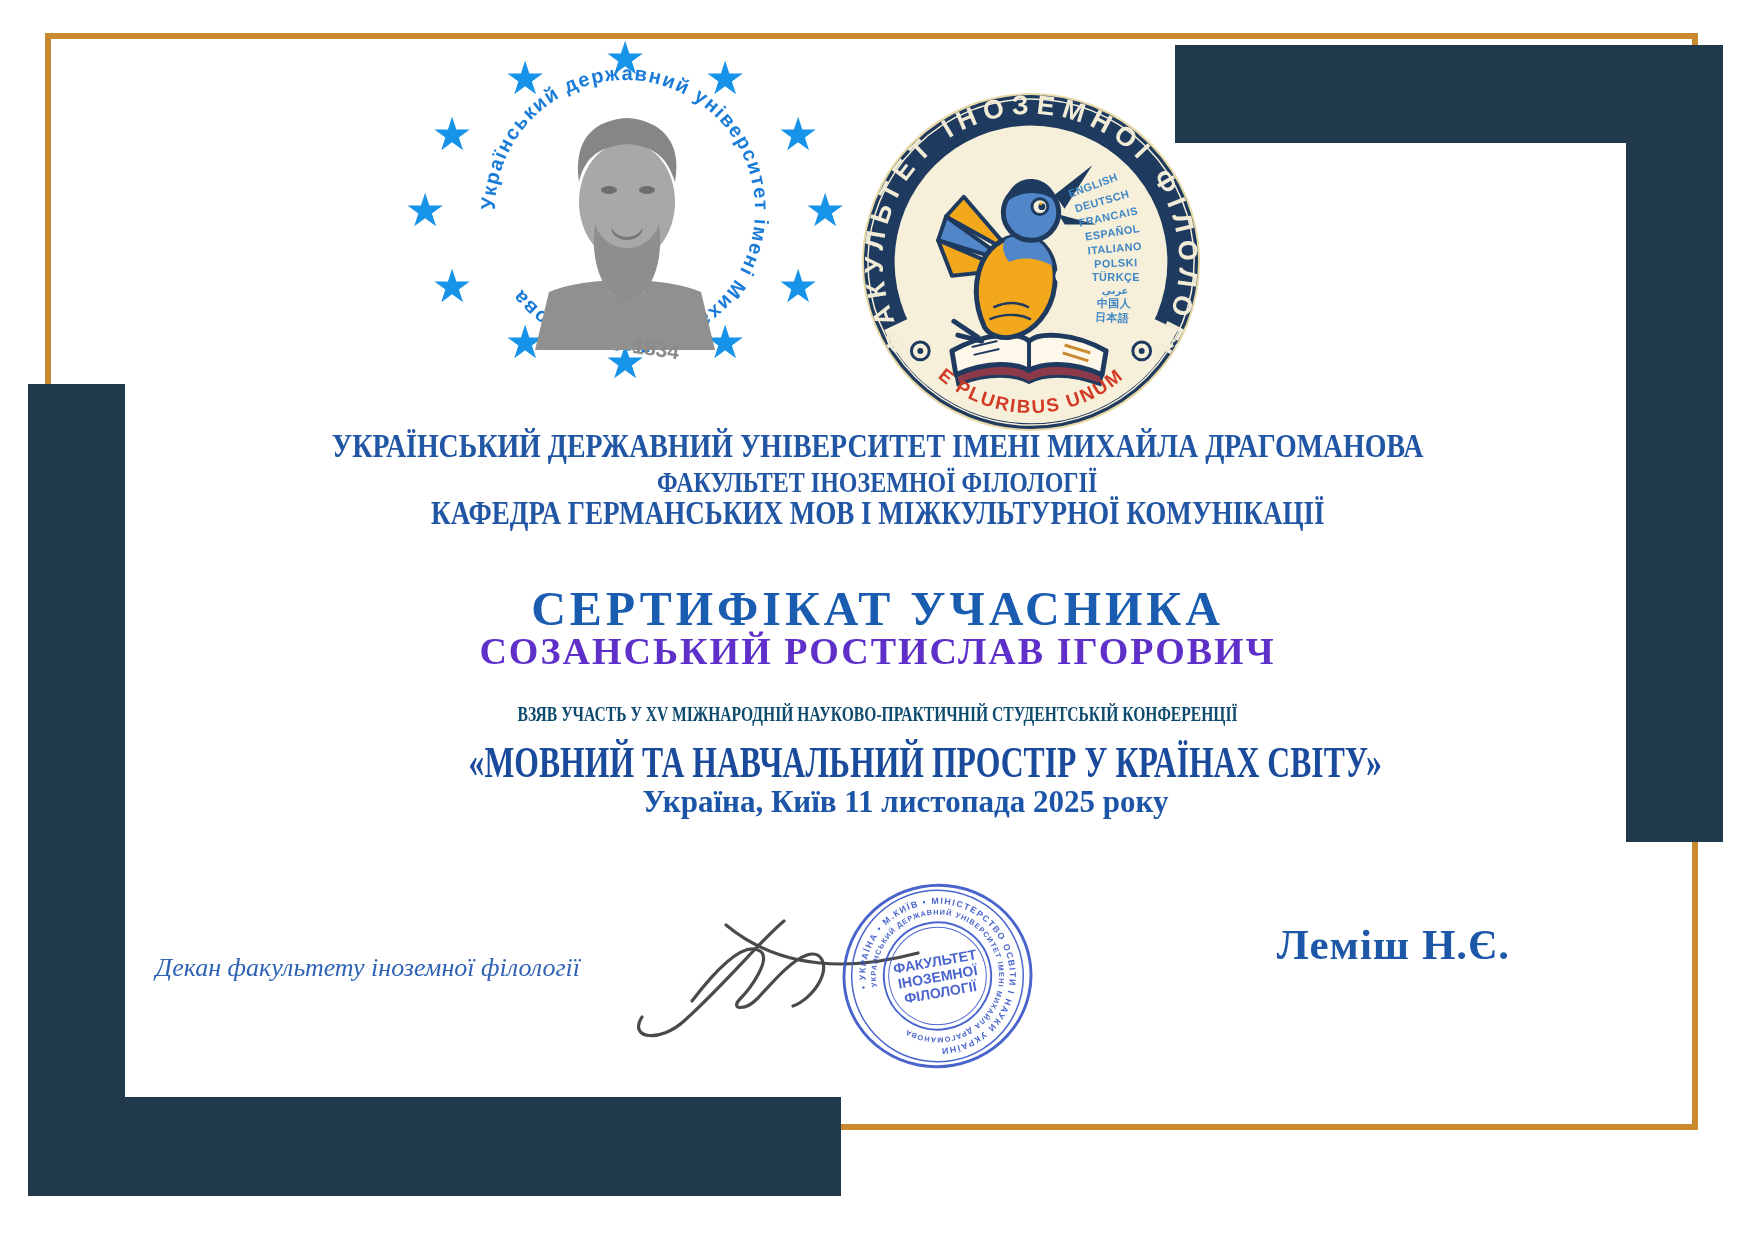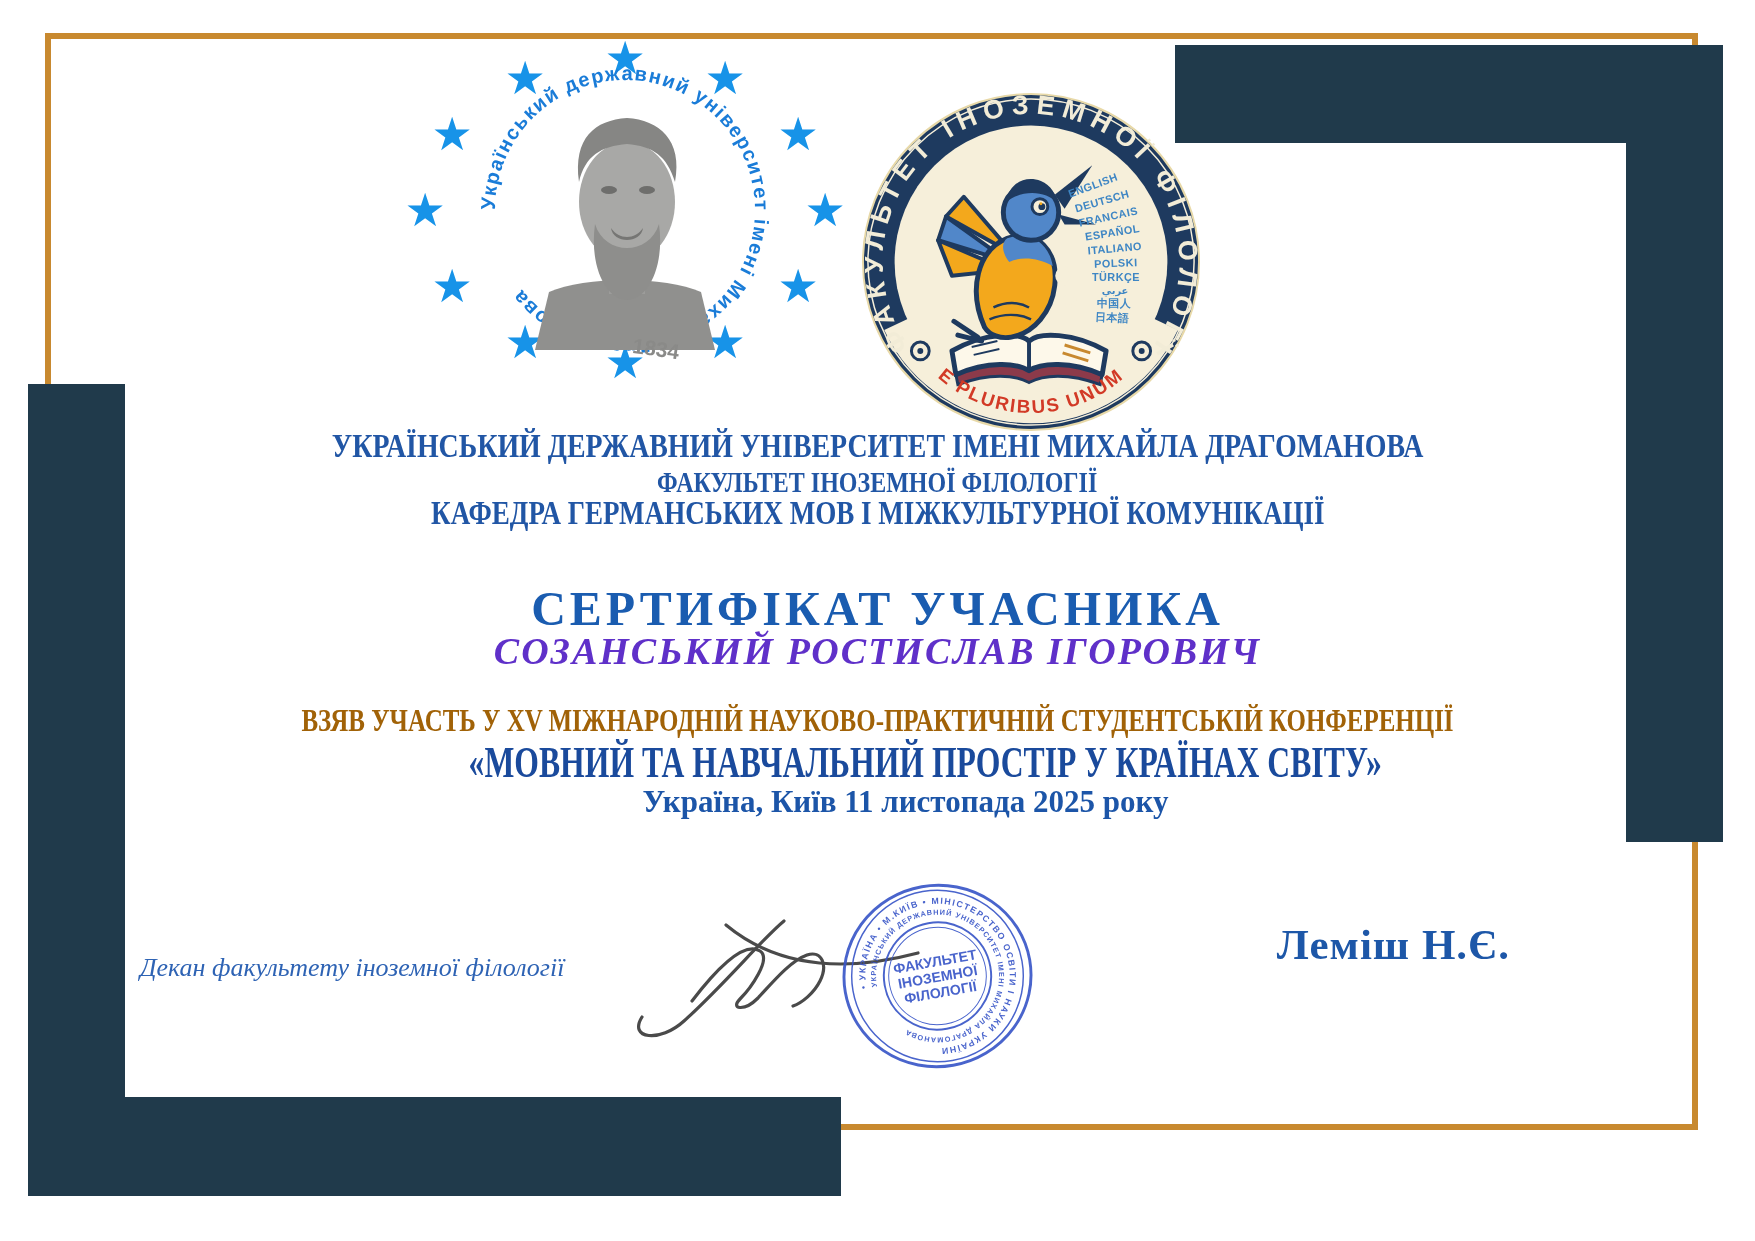--- a/index.html
+++ b/index.html
@@ -16,25 +16,25 @@
   .cond{display:inline-block;transform-origin:50% 50%;}
   .sx82{transform:scaleX(0.82);}
   .sx80{transform:scaleX(0.80);}
   .sx78{transform:scaleX(0.78);}
   .sx72{transform:scaleX(0.72);}
   .hdr{font-weight:bold;color:#2156A5;}
   .hdr1{top:428px;font-size:34px;}
   .hdr2{top:466px;font-size:30px;}
   .hdr3{top:496px;font-size:33px;}
   .title{top:584px;font-size:48px;font-weight:bold;color:#1A5CB0;letter-spacing:4px;}
-  .recipient{top:632px;font-size:38px;font-weight:bold;color:#5F30C9;letter-spacing:2px;font-style:italic;}
-  .partic{top:704px;font-size:32px;font-weight:bold;color:#a16207;}
+  .recipient{top:632px;font-size:38px;font-weight:bold;color:#5F30C9;letter-spacing:2px;}
+  .partic{top:704px;font-size:20px;font-weight:bold;color:#0c4a6e;}
   .conf{top:740px;font-size:44px;font-weight:bold;color:#1A4A9C;padding-left:48px;}
   .dateln{top:786px;font-size:31px;font-weight:bold;color:#1C55A8;padding-left:28px;}
-  .dean{position:absolute;left:140px;top:952px;width:440px;text-align:left;color:#2E63B4;line-height:1.25;}
+  .dean{position:absolute;left:140px;top:952px;width:440px;text-align:right;color:#2E63B4;line-height:1.25;}
   .dean .r1{font-size:26px;font-style:italic;}
   .dean .r2{font-size:25px;}
   .signer{position:absolute;left:1130px;top:920px;width:380px;text-align:right;
           font-size:43px;font-weight:bold;color:#1D57A8;letter-spacing:1px;}
   .emblem{position:absolute;left:405px;top:30px;width:440px;height:360px;}
   .seal{position:absolute;left:861px;top:92px;width:340px;height:340px;}
   .stamp{position:absolute;left:840px;top:878px;width:195px;height:196px;opacity:0.92;}
   .sig{position:absolute;left:630px;top:895px;width:300px;height:155px;}
   svg text{font-family:"Liberation Sans","DejaVu Sans",sans-serif;}
 </style>

